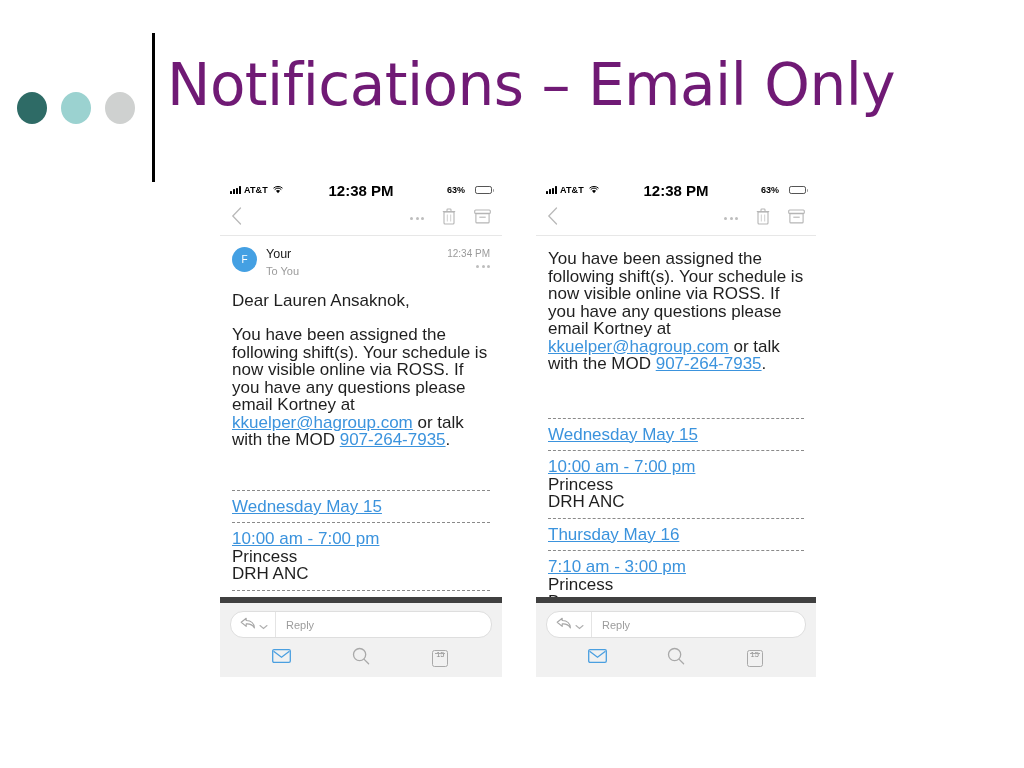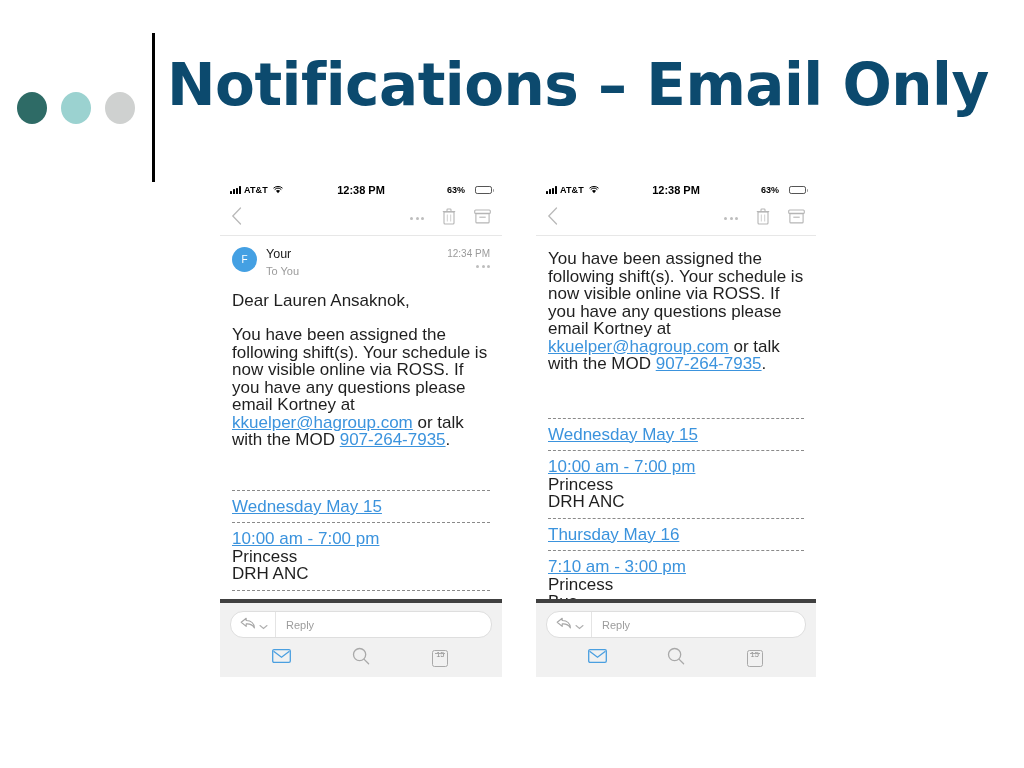--- a/index.html
+++ b/index.html
@@ -47,23 +47,23 @@
     width: 3px;
     height: 149px;
     background: #000000;
   }
   #page-title {
     position: absolute;
     left: 167px;
     top: 55px;
     font-size: 58px;
     line-height: 1.05;
-    color: #0c4a6e;
+    color: #701a75;
     font-family: "DejaVu Sans", sans-serif;
-    font-weight: 700;
+    font-weight: 400;
     letter-spacing: -0.5px;
     white-space: nowrap;
   }
 
   
   .phone {
     position: absolute;
     background: #ffffff;
     overflow: hidden;
     font-family: "Liberation Sans", sans-serif;
@@ -113,21 +113,21 @@
   .signal-bars i:nth-child(1) { height: 3px; }
   .signal-bars i:nth-child(2) { height: 5px; }
   .signal-bars i:nth-child(3) { height: 6.5px; }
   .signal-bars i:nth-child(4) { height: 8px; }
   .carrier { font-size: 9px; letter-spacing: 0.1px; }
   .wifi-icon { margin-left: 2px; }
   .status-time {
     position: absolute;
     left: 0; right: 0;
     text-align: center;
-    font-size: 11px;
+    font-size: 15px;
     font-weight: bold;
     pointer-events: none;
   }
   .status-right {
     margin-left: auto;
     display: flex;
     align-items: center;
     gap: 10px;
     font-size: 9px;
     font-weight: bold;
@@ -269,21 +269,21 @@
   }
   .sched-line { margin: 0; color: #1f1f1f; }
 
   
   .bottom-bar {
     position: absolute;
     left: 0;
     bottom: 0;
     width: 100%;
     background: #f1f1f1;
-    border-top: 4px solid #404040;
+    border-top: 6px solid #404040;
     padding: 8px 0 8px 0;
     box-sizing: border-box;
   }
   .reply-row {
     margin: 0 10px;
     height: 25px;
     background: #ffffff;
     border: 1px solid #dedede;
     border-radius: 13px;
     display: flex;

